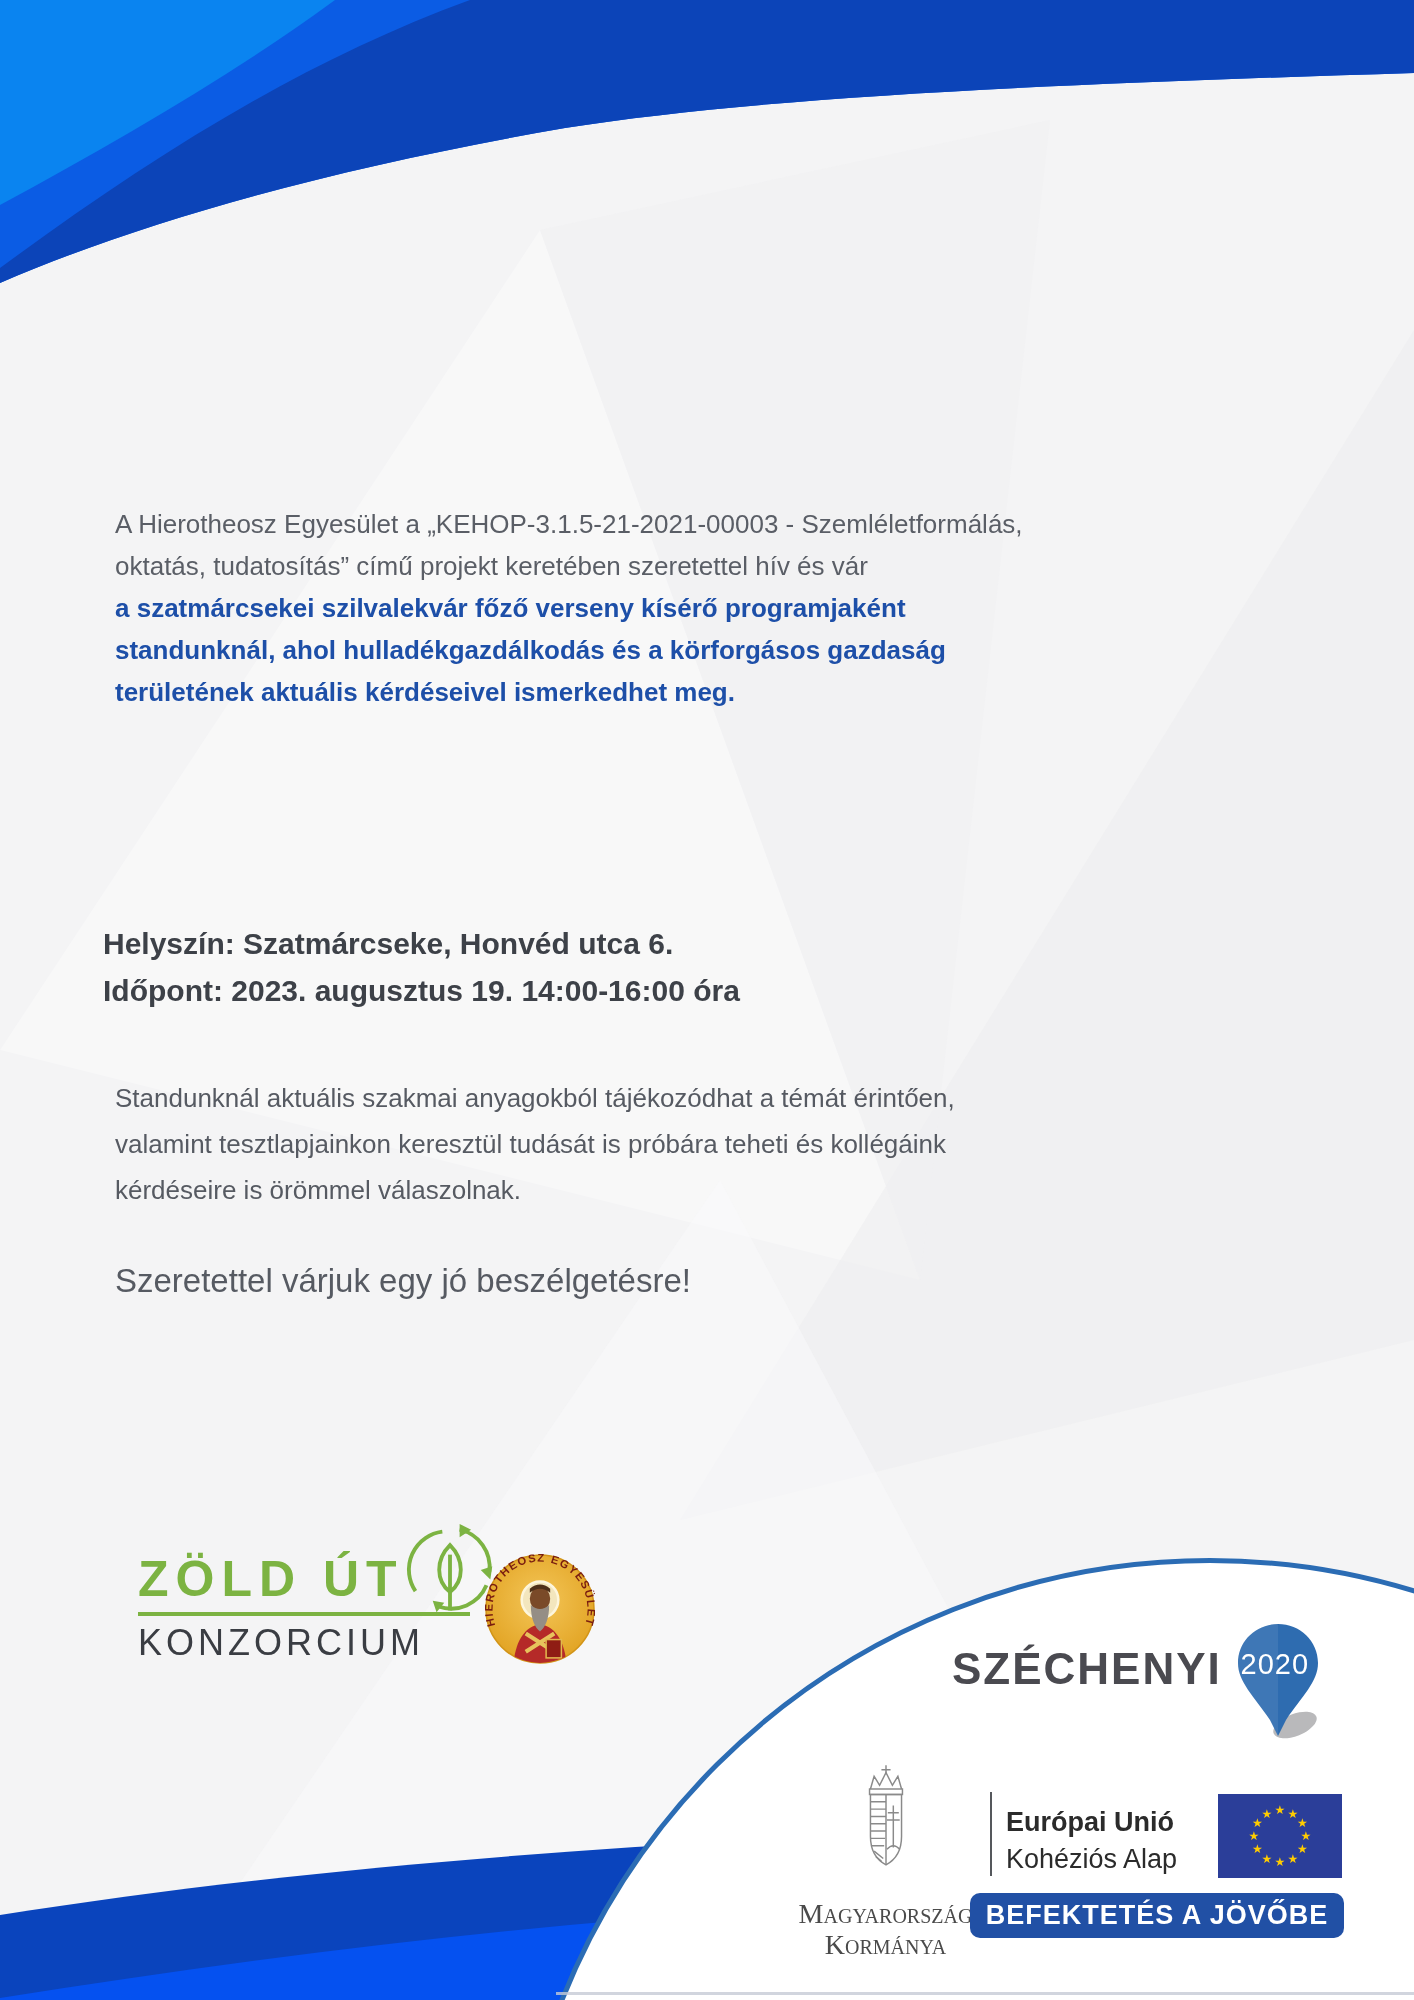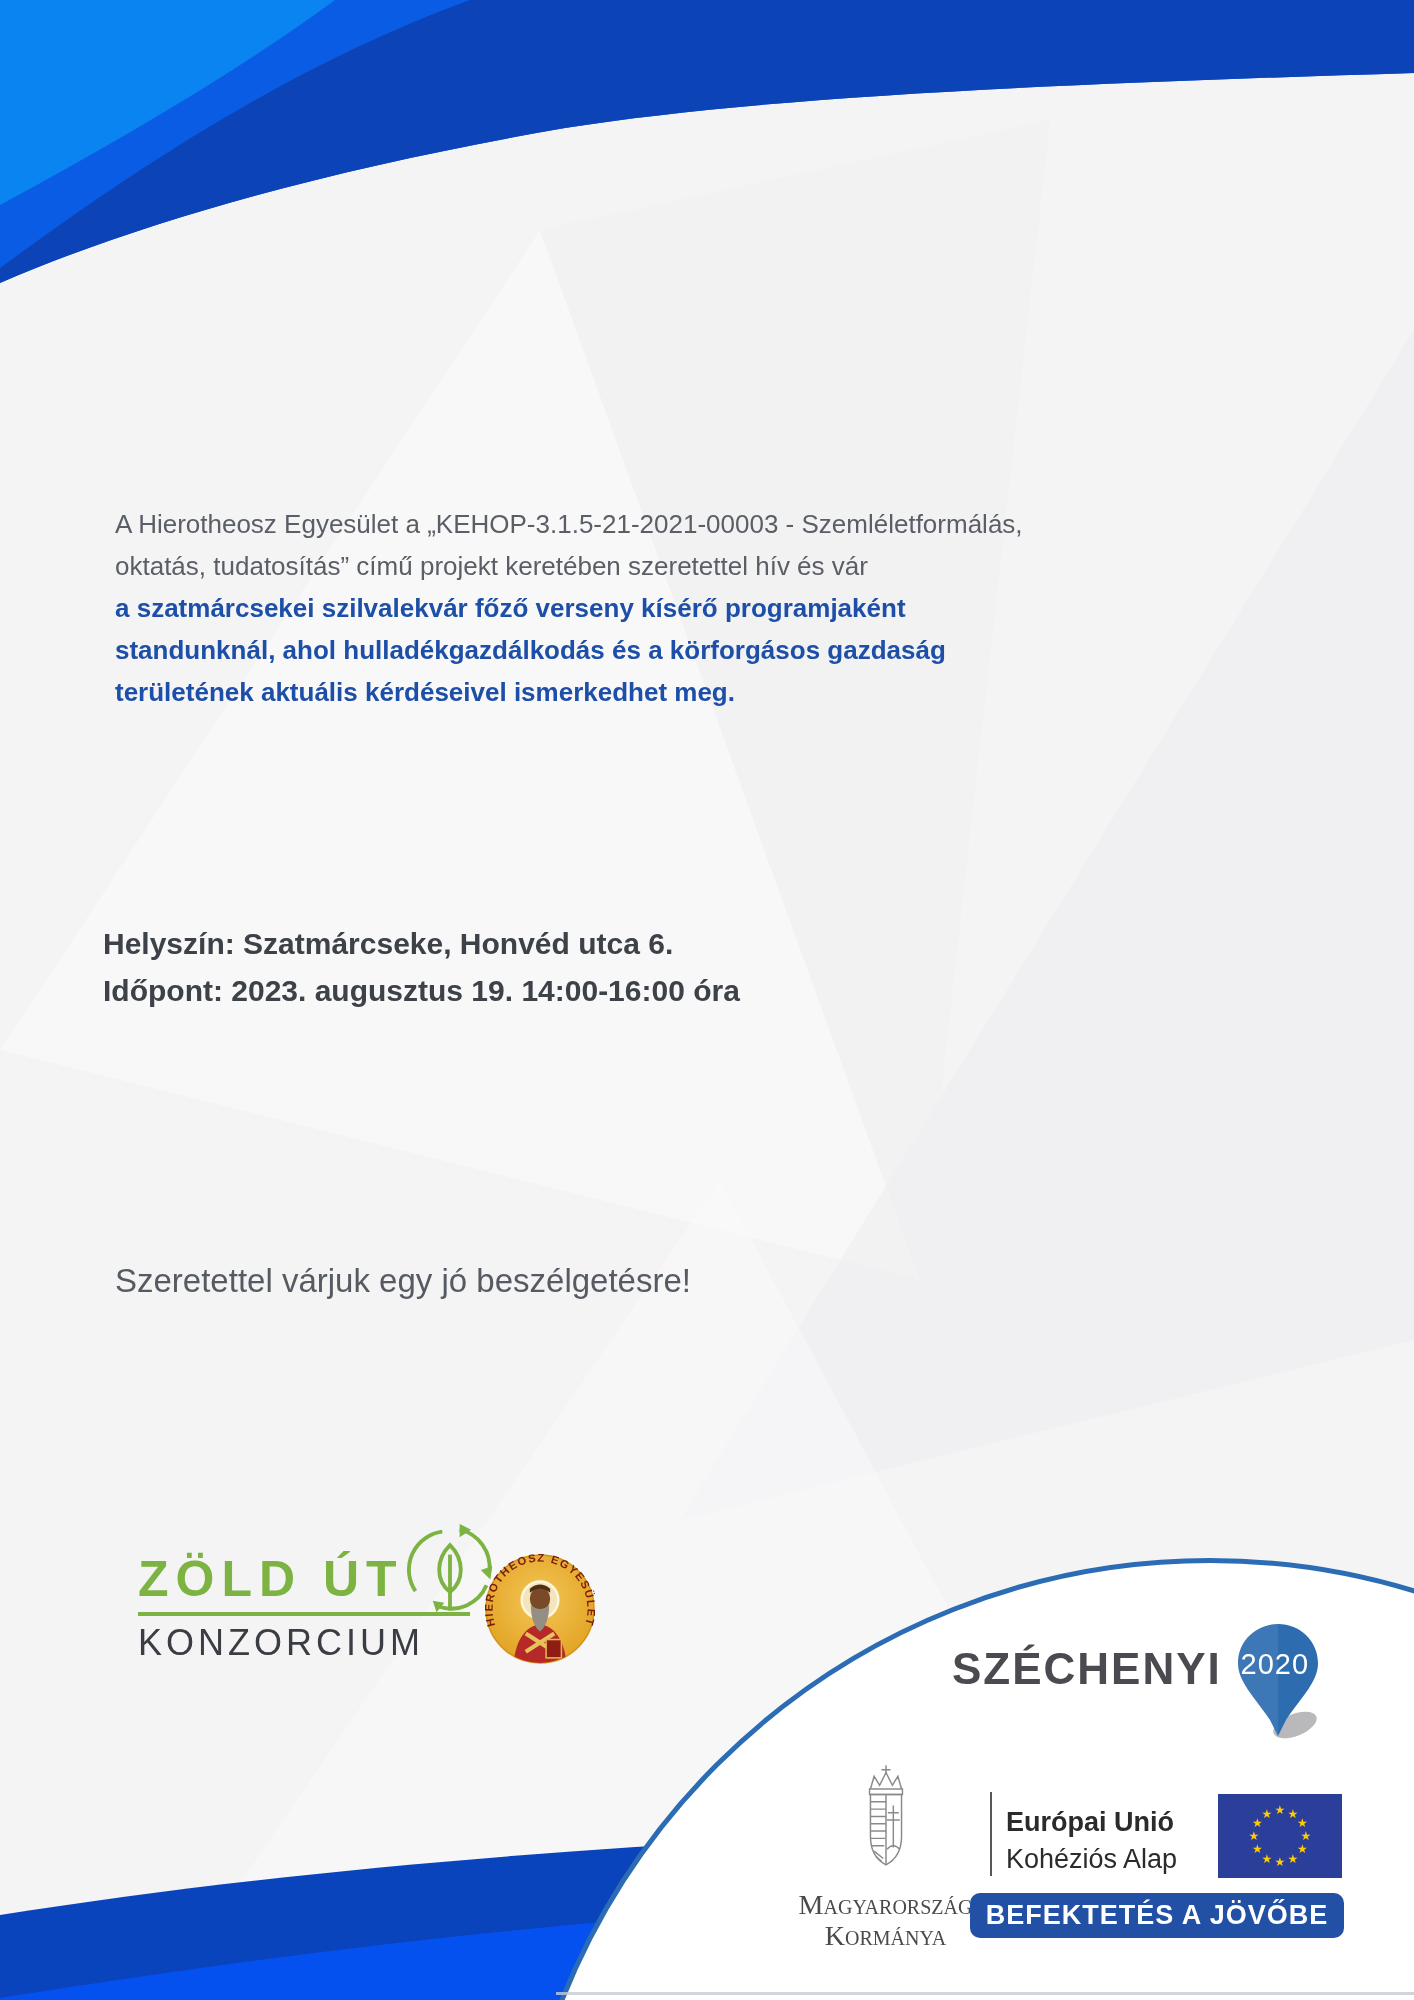--- a/index.html
+++ b/index.html
@@ -49,21 +49,21 @@
   .szechenyi .word{font-size:44px;font-weight:bold;color:#4a4a50;letter-spacing:2px;margin-top:22px;white-space:nowrap;}
   .szechenyi .pinwrap{position:relative;margin-left:10px;width:92px;height:120px;}
   .szechenyi .pin2020{
     position:absolute;left:0;top:26px;width:86px;text-align:center;
     color:#ffffff;font-size:29px;letter-spacing:1px;font-weight:normal;
   }
 
   
   .gov{left:793px;top:1760px;width:185px;text-align:center;}
   .gov .caption{font-family:"Liberation Serif",serif;font-variant:small-caps;
-    font-size:28px;color:#4a4a4a;line-height:31px;margin-top:3px;}
+    font-size:28px;color:#4a4a4a;line-height:31px;margin-top:12px;}
   .divider{position:absolute;left:990px;top:1792px;width:2px;height:84px;background:#55585c;z-index:3;}
 
   .eutext{left:1006px;top:1804px;line-height:37px;font-size:27px;color:#2b2b2b;white-space:nowrap;}
   .eutext .b{font-weight:bold;}
   .euflag{left:1218px;top:1794px;}
   .banner{
     left:970px;top:1893px;width:374px;height:45px;background:#2150a5;border-radius:10px;
     color:#ffffff;font-size:27px;font-weight:bold;letter-spacing:1px;
     display:flex;align-items:center;justify-content:center;white-space:nowrap;
   }
@@ -101,20 +101,25 @@
     <div class="hl">a szatmárcsekei szilvalekvár főző verseny kísérő programjaként</div>
     <div class="hl">standunknál, ahol hulladékgazdálkodás és a körforgásos gazdaság</div>
     <div class="hl">területének aktuális kérdéseivel ismerkedhet meg.</div>
   </div>
 
   <div class="txt details">
     <div>Helyszín: Szatmárcseke, Honvéd utca 6.</div>
     <div>Időpont: 2023. augusztus 19. 14:00-16:00 óra</div>
   </div>
 
+  <div class="txt bodytxt">
+    <div>Standunknál aktuális szakmai anyagokból tájékozódhat a témát érintően,</div>
+    <div>valamint tesztlapjainkon keresztül tudását is próbára teheti és kollégáink</div>
+    <div>kérdéseire is örömmel válaszolnak.</div>
+  </div>
 
   <div class="txt closing">Szeretettel várjuk egy jó beszélgetésre!</div>
 
   <div class="txt zoldut">
     <div class="row1">
       <span class="name">ZÖLD ÚT</span>
       <svg class="leaficon" width="96" height="96" viewBox="0 0 100 100">
         <g fill="none" stroke="#7cb342" stroke-width="4">
           <path d="M60,8 A40,40 0 0 1 91,52"></path>
           <path d="M88,66 A40,40 0 0 1 38,88"></path>

